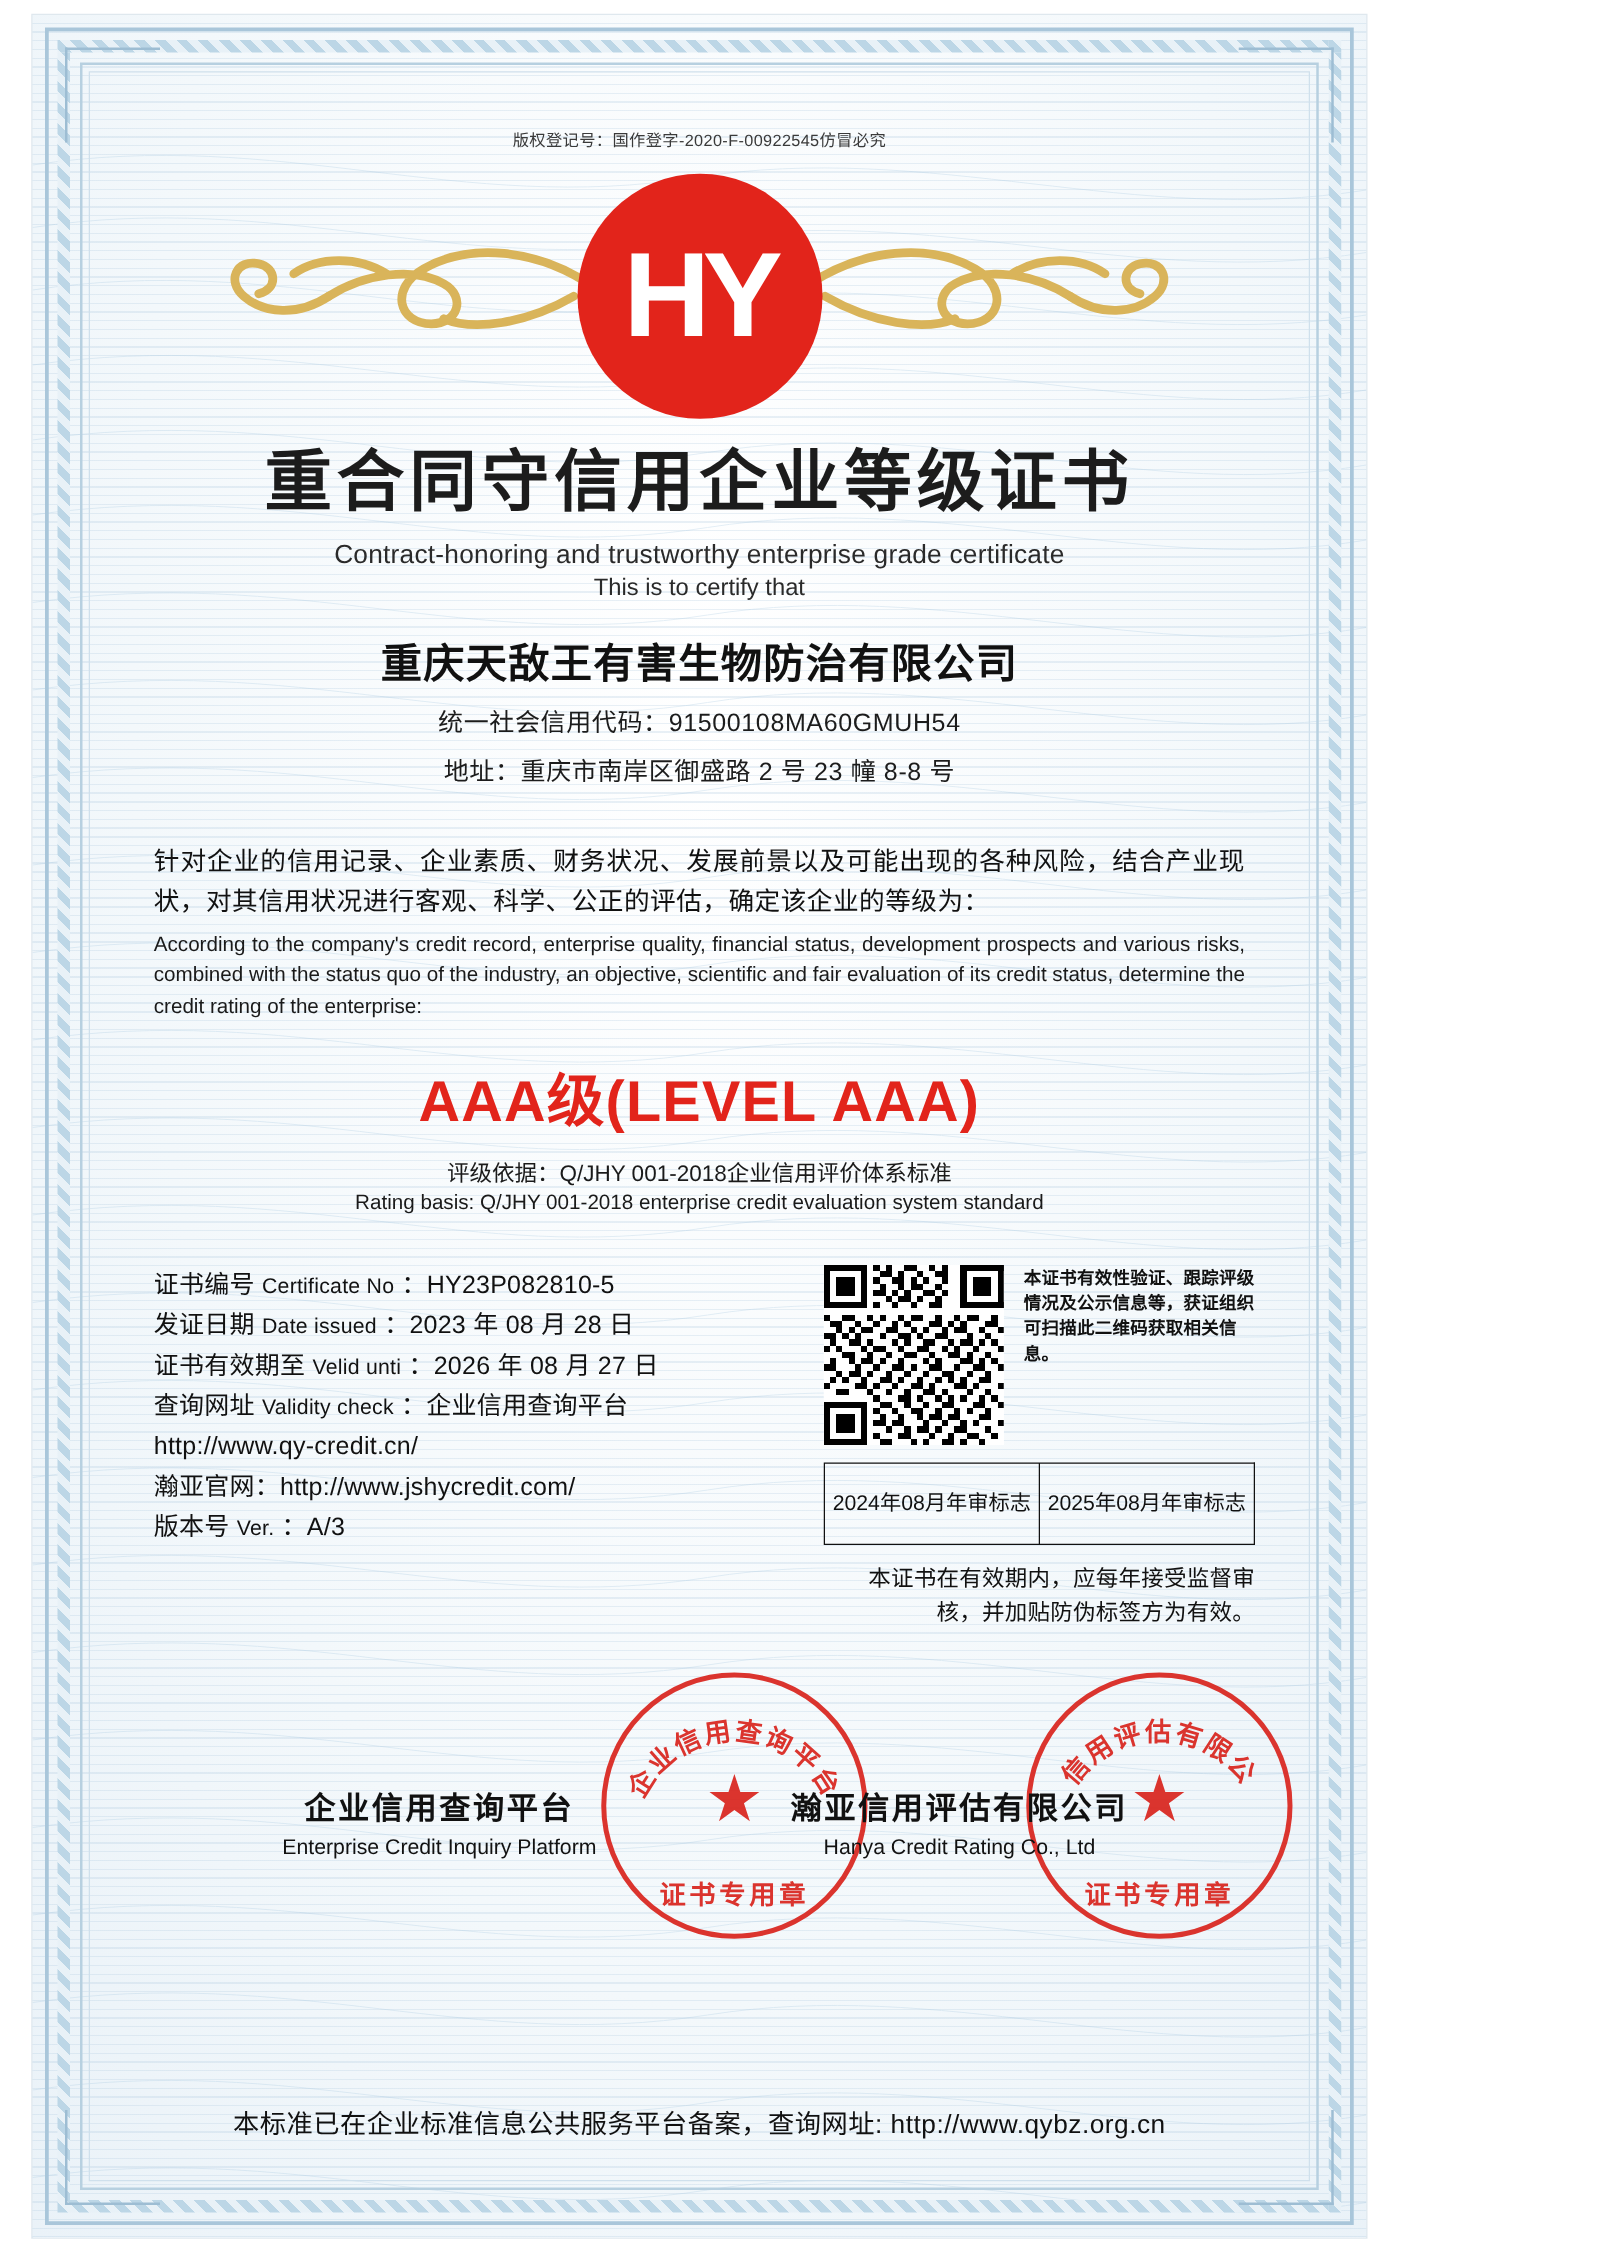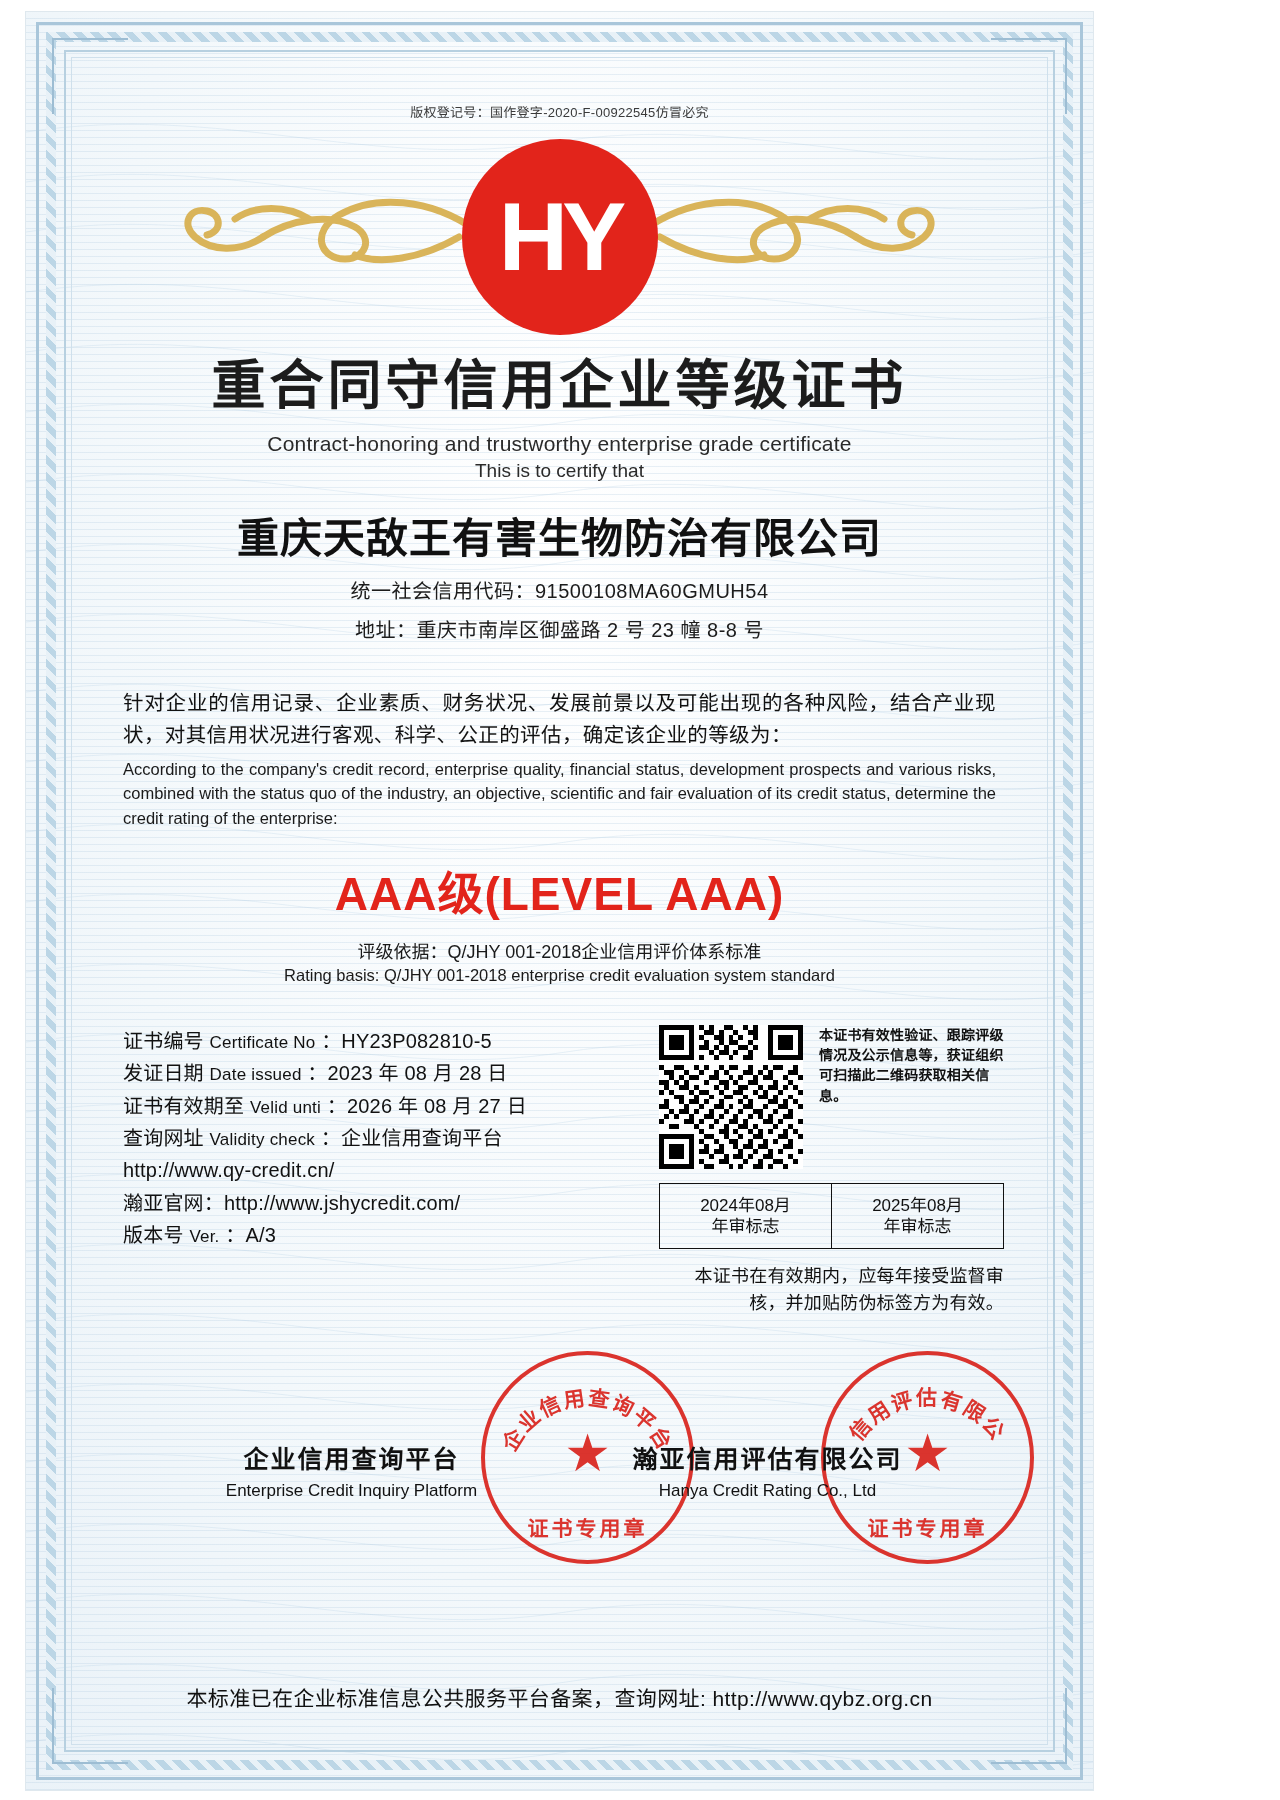--- a/index.html
+++ b/index.html
@@ -156,21 +156,21 @@
   }
   .certify-en {
     text-align: center;
     font-size: 19px;
     color: #2a2a2a;
     margin-top: 4px;
   }
 
   .company-name {
     text-align: center;
-    font-size: 42px;
+    font-size: 33px;
     font-weight: bold;
     color: #111111;
     margin-top: 22px;
     letter-spacing: 1px;
   }
   .company-line {
     text-align: center;
     font-size: 20px;
     color: #1c1c1c;
     margin-top: 10px;
@@ -259,21 +259,20 @@
   .stamp-boxes {
     display: flex;
     gap: 0;
     margin-top: 14px;
   }
   .stamp-box {
     width: 171px;
     height: 64px;
     border: 1.5px solid #111;
     display: flex;
-    flex-direction: column;
     align-items: center;
     justify-content: center;
     font-size: 17px;
     color: #111;
     line-height: 1.25;
   }
   .stamp-box + .stamp-box { border-left: none; }
   .audit-note {
     margin-top: 14px;
     font-size: 18px;

